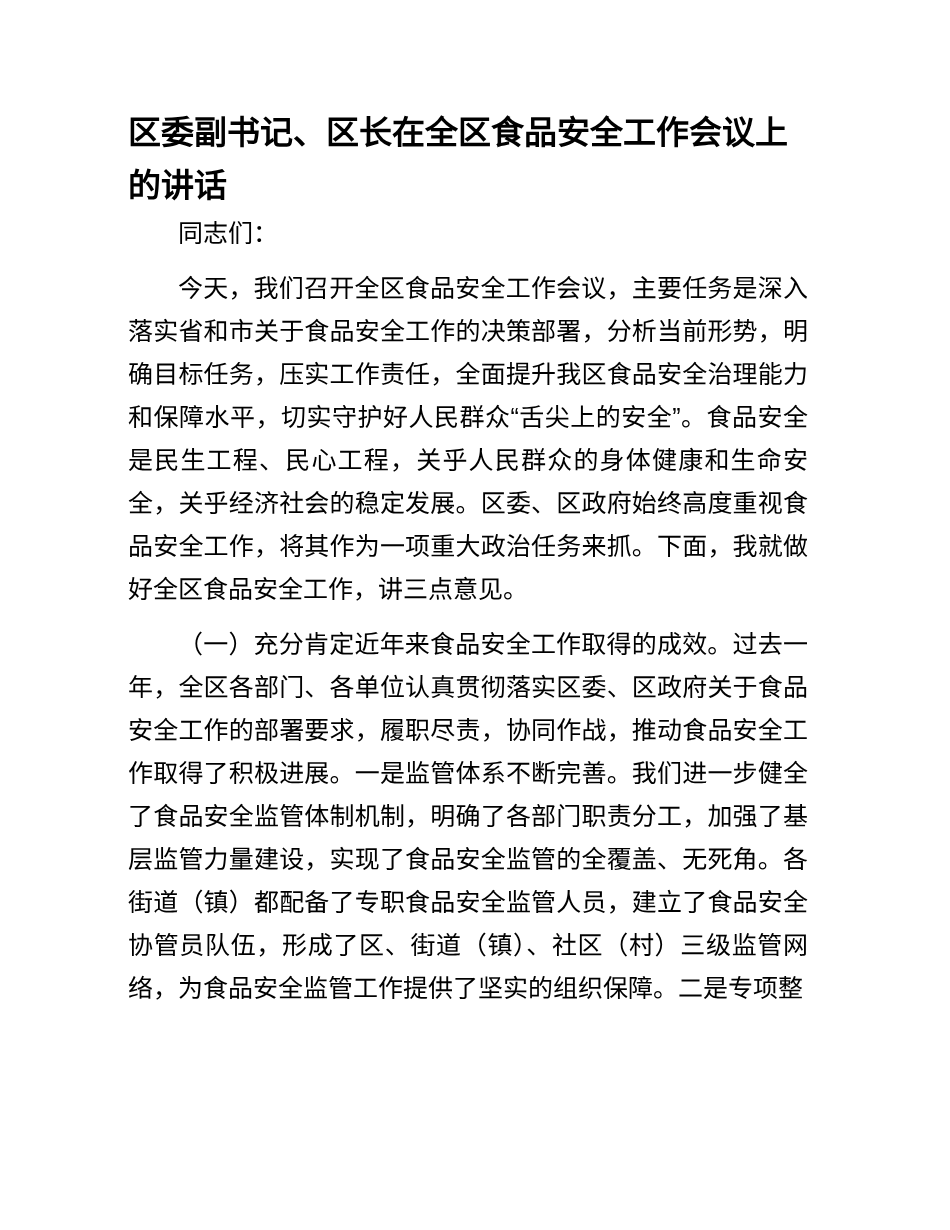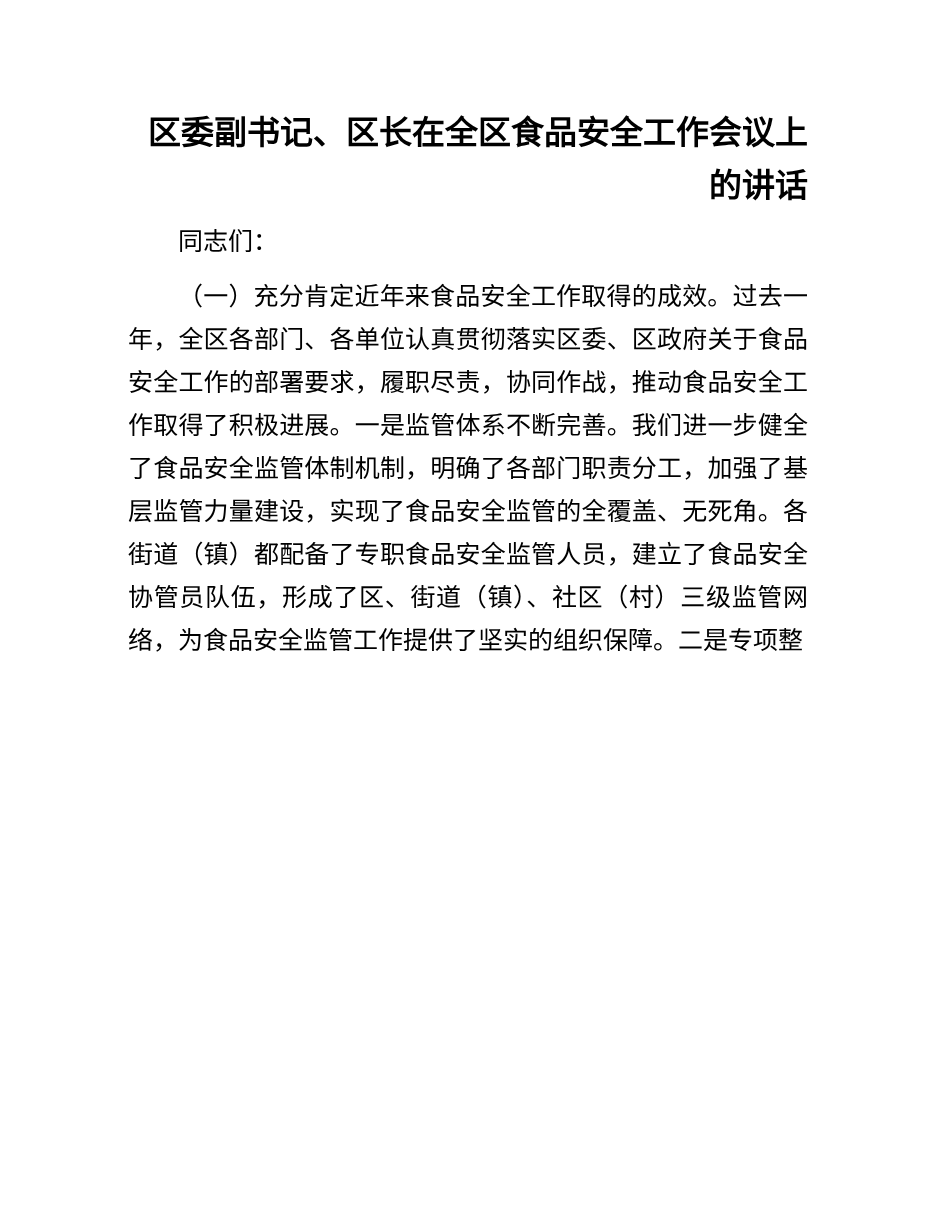--- a/index.html
+++ b/index.html
@@ -17,43 +17,44 @@
   .page {
     box-sizing: content-box;
     width: 680px;
     padding: 106px 142px 0 128px;
   }
   .doc-title {
     margin: 0;
     font-size: 33px;
     font-weight: bold;
     line-height: 53px;
-    text-align: right;
+    text-align: left;
     color: #000000;
     word-break: break-all;
   }
   .para {
     margin: 12px 0 0 0;
     font-size: 25px;
     line-height: 43px;
     text-align: justify;
     text-justify: inter-character;
     text-indent: 2em;
     word-break: break-all;
     line-break: strict;
     color: #000000;
   }
   .para.first {
-    margin-top: 8px;
+    margin-top: 0;
   }
 </style>
 </head>
 <body>
 
 <div class="page">
   <h1 class="doc-title">区委副书记、区长在全区食品安全工作会议上的讲话</h1>
 
   <p class="para first">同志们：</p>
 
+  <p class="para">今天，我们召开全区食品安全工作会议，主要任务是深入落实省和市关于食品安全工作的决策部署，分析当前形势，明确目标任务，压实工作责任，全面提升我区食品安全治理能力和保障水平，切实守护好人民群众“舌尖上的安全”。食品安全是民生工程、民心工程，关乎人民群众的身体健康和生命安全，关乎经济社会的稳定发展。区委、区政府始终高度重视食品安全工作，将其作为一项重大政治任务来抓。下面，我就做好全区食品安全工作，讲三点意见。</p>
 
 
   <p class="para">（一）充分肯定近年来食品安全工作取得的成效。过去一年，全区各部门、各单位认真贯彻落实区委、区政府关于食品安全工作的部署要求，履职尽责，协同作战，推动食品安全工作取得了积极进展。一是监管体系不断完善。我们进一步健全了食品安全监管体制机制，明确了各部门职责分工，加强了基层监管力量建设，实现了食品安全监管的全覆盖、无死角。各街道（镇）都配备了专职食品安全监管人员，建立了食品安全协管员队伍，形成了区、街道（镇）、社区（村）三级监管网络，为食品安全监管工作提供了坚实的组织保障。二是专项整</p>
 </div>
 
 </body></html>

